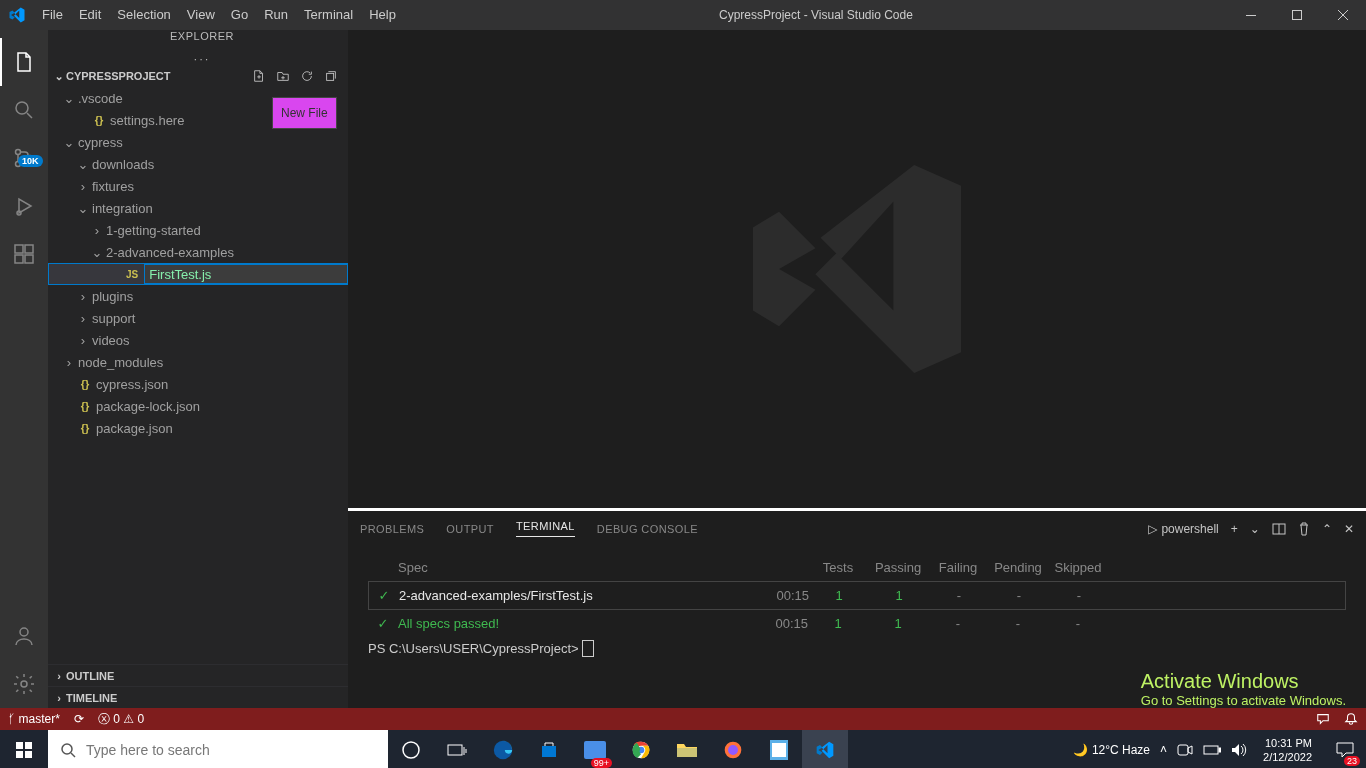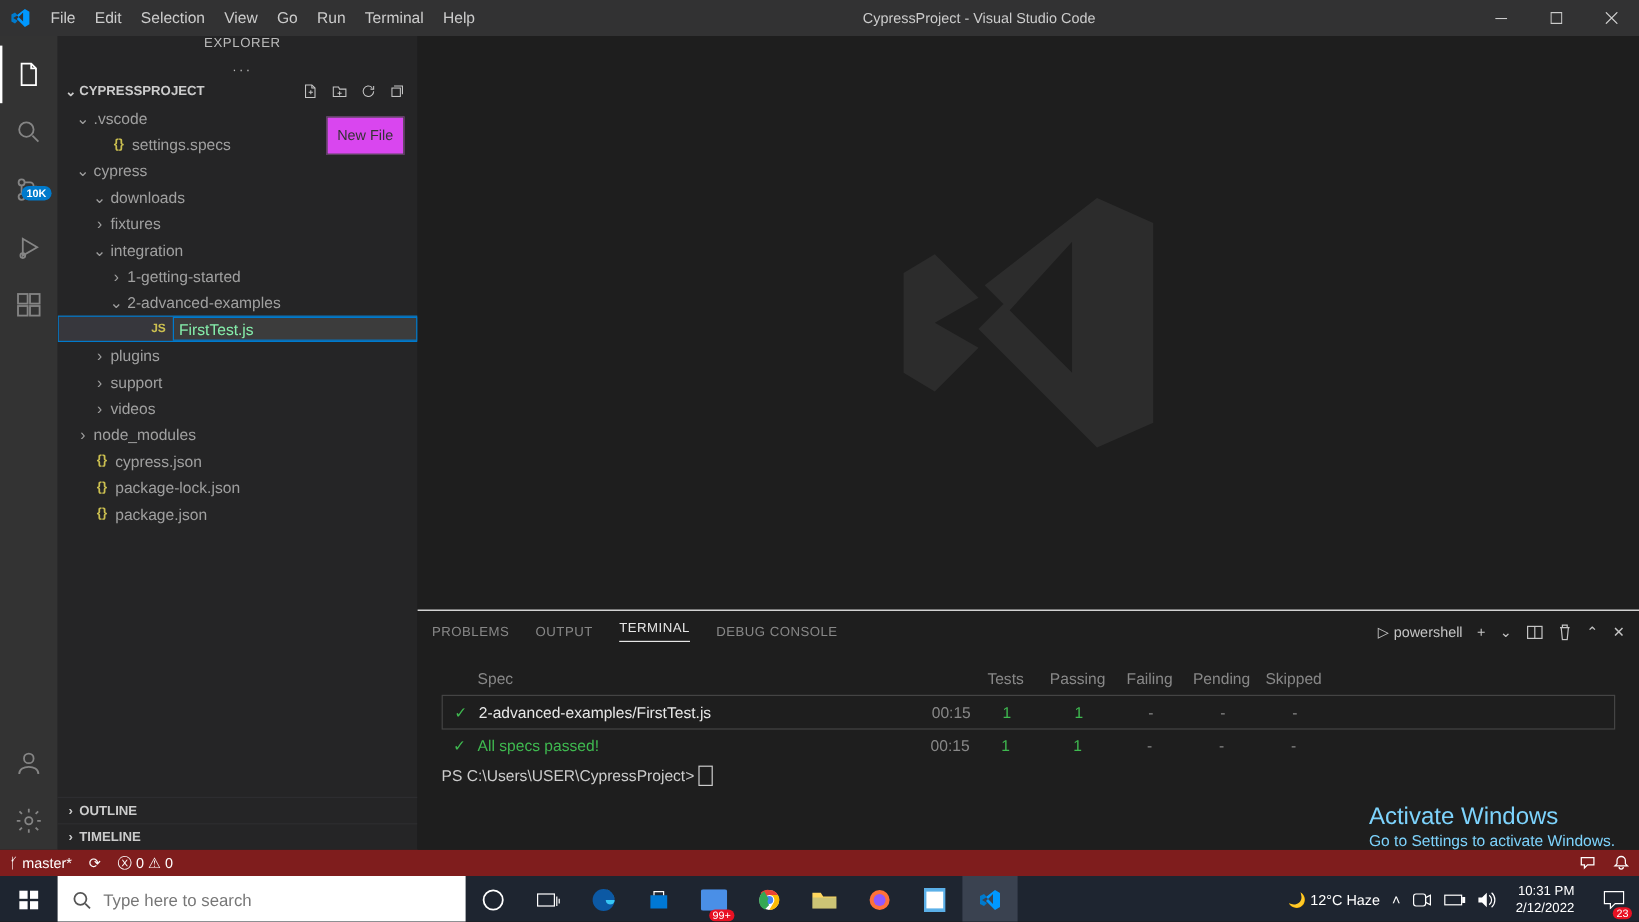--- a/index.html
+++ b/index.html
@@ -32,39 +32,39 @@
 .tree-item.folder .label { color:#a0a0a0; }
 .tree-item.file .label { color:#a0a0a0; }
 .rename-row { height:22px; display:flex; align-items:center; padding-left:78px; background:#37373d; outline:1px solid #007acc; outline-offset:-1px; }
 .rename-row .ficon-js { color:#cbbf50; font-size:10px; font-weight:bold; margin-right:6px; }
 .rename-row input { flex:1; background:#3c3c3c; border:1px solid #007acc; color:#86efac; font-size:13px; padding:1px 4px; height:20px; outline:none; }
 .json-ico { color:#cbbf50; font-size:13px; font-weight:bold; }
 .sb-bottom-row { height:22px; display:flex; align-items:center; padding-left:4px; border-top:1px solid #2d2d30; font-size:11px; font-weight:700; color:#ccc; }
 .editor-area { flex:1; background:#1e1e1e; position:relative; display:flex; flex-direction:column; }
 .editor-watermark { flex:1; display:flex; align-items:center; justify-content:center; }
 .editor-watermark svg { opacity:0.06; }
-.panel { height:200px; border-top:1px solid #ffffff; background:#1e1e1e; display:flex; flex-direction:column; }
+.panel { height:200px; border-top:3px solid #ffffff; background:#1e1e1e; display:flex; flex-direction:column; }
 .panel-tabs { display:flex; align-items:center; height:35px; padding:0 12px; gap:22px; color:#888; font-size:11px; }
 .panel-tabs .ptab { letter-spacing:0.4px; cursor:default; }
 .panel-tabs .ptab.active { color:#e7e7e7; border-bottom:1px solid #e7e7e7; padding-bottom:4px; }
 .panel-right { margin-left:auto; display:flex; align-items:center; gap:12px; color:#c5c5c5; font-size:12px; }
 .term-body { flex:1; padding:10px 20px 0 20px; font-family:Consolas,monospace; font-size:13px; color:#ccc; overflow:hidden; }
 .spec-header { display:flex; color:#888; padding:4px 0; }
 .spec-header span:first-child { width:360px; padding-left:30px; }
 .spec-header span { white-space:pre; }
 .spec-box { border:1px solid #444; padding:6px 0; margin:2px 0 6px 0; }
 .spec-row { display:flex; align-items:center; }
 .spec-row .check { color:#3fb950; width:30px; text-align:center; }
 .spec-row .name { width:330px; color:#3fb950; }
 .spec-row.white .name { color:#e7e7e7; }
 .spec-row .time { width:80px; color:#888; text-align:right; }
 .spec-row .num { width:60px; text-align:center; }
 .spec-row .g { color:#3fb950; }
 .spec-row .d { color:#888; }
-.activate-win { position:absolute; right:20px; bottom:60px; color:#7dd3fc; text-align:left; z-index:5; }
+.activate-win { position:absolute; right:20px; bottom:60px; color:#bef264; text-align:left; z-index:5; }
 .activate-win .t1 { font-size:20px; }
 .activate-win .t2 { font-size:13px; }
 .statusbar { height:22px; background:#7f1d1d; color:#fff; display:flex; align-items:center; font-size:12px; padding:0 8px; gap:14px; }
 .statusbar .right { margin-left:auto; display:flex; gap:14px; align-items:center; }
 .taskbar { height:40px; background:#1e2530; display:flex; align-items:center; color:#fff; }
 .taskbar .start { width:48px; height:40px; display:flex; align-items:center; justify-content:center; }
 .taskbar .search { flex:0 0 340px; height:40px; background:#fff; color:#777; display:flex; align-items:center; padding:0 12px; gap:10px; font-size:14px; }
 .taskbar .tb-icons { display:flex; align-items:center; height:40px; }
 .taskbar .tb-icons .ti { width:46px; height:40px; display:flex; align-items:center; justify-content:center; font-size:18px; position:relative; }
 .taskbar .tb-icons .ti.active { background:#3a4250; }
@@ -205,21 +205,21 @@
 
     <div class="tooltip-newfile">New File</div>
 
     <div class="tree">
       <div class="tree-item folder" style="padding-left:14px">
           <span class="chev">⌄</span>
           <span class="label">.vscode</span>
         </div>
       <div class="tree-item file" style="padding-left:42px">
           <span class="ficon json-ico">{}</span>
-          <span class="label">settings.specs</span>
+          <span class="label">settings.here</span>
         </div>
       <div class="tree-item folder" style="padding-left:14px">
           <span class="chev">⌄</span>
           <span class="label">cypress</span>
         </div>
       <div class="tree-item folder" style="padding-left:28px">
           <span class="chev">⌄</span>
           <span class="label">downloads</span>
         </div>
       <div class="tree-item folder" style="padding-left:28px">

